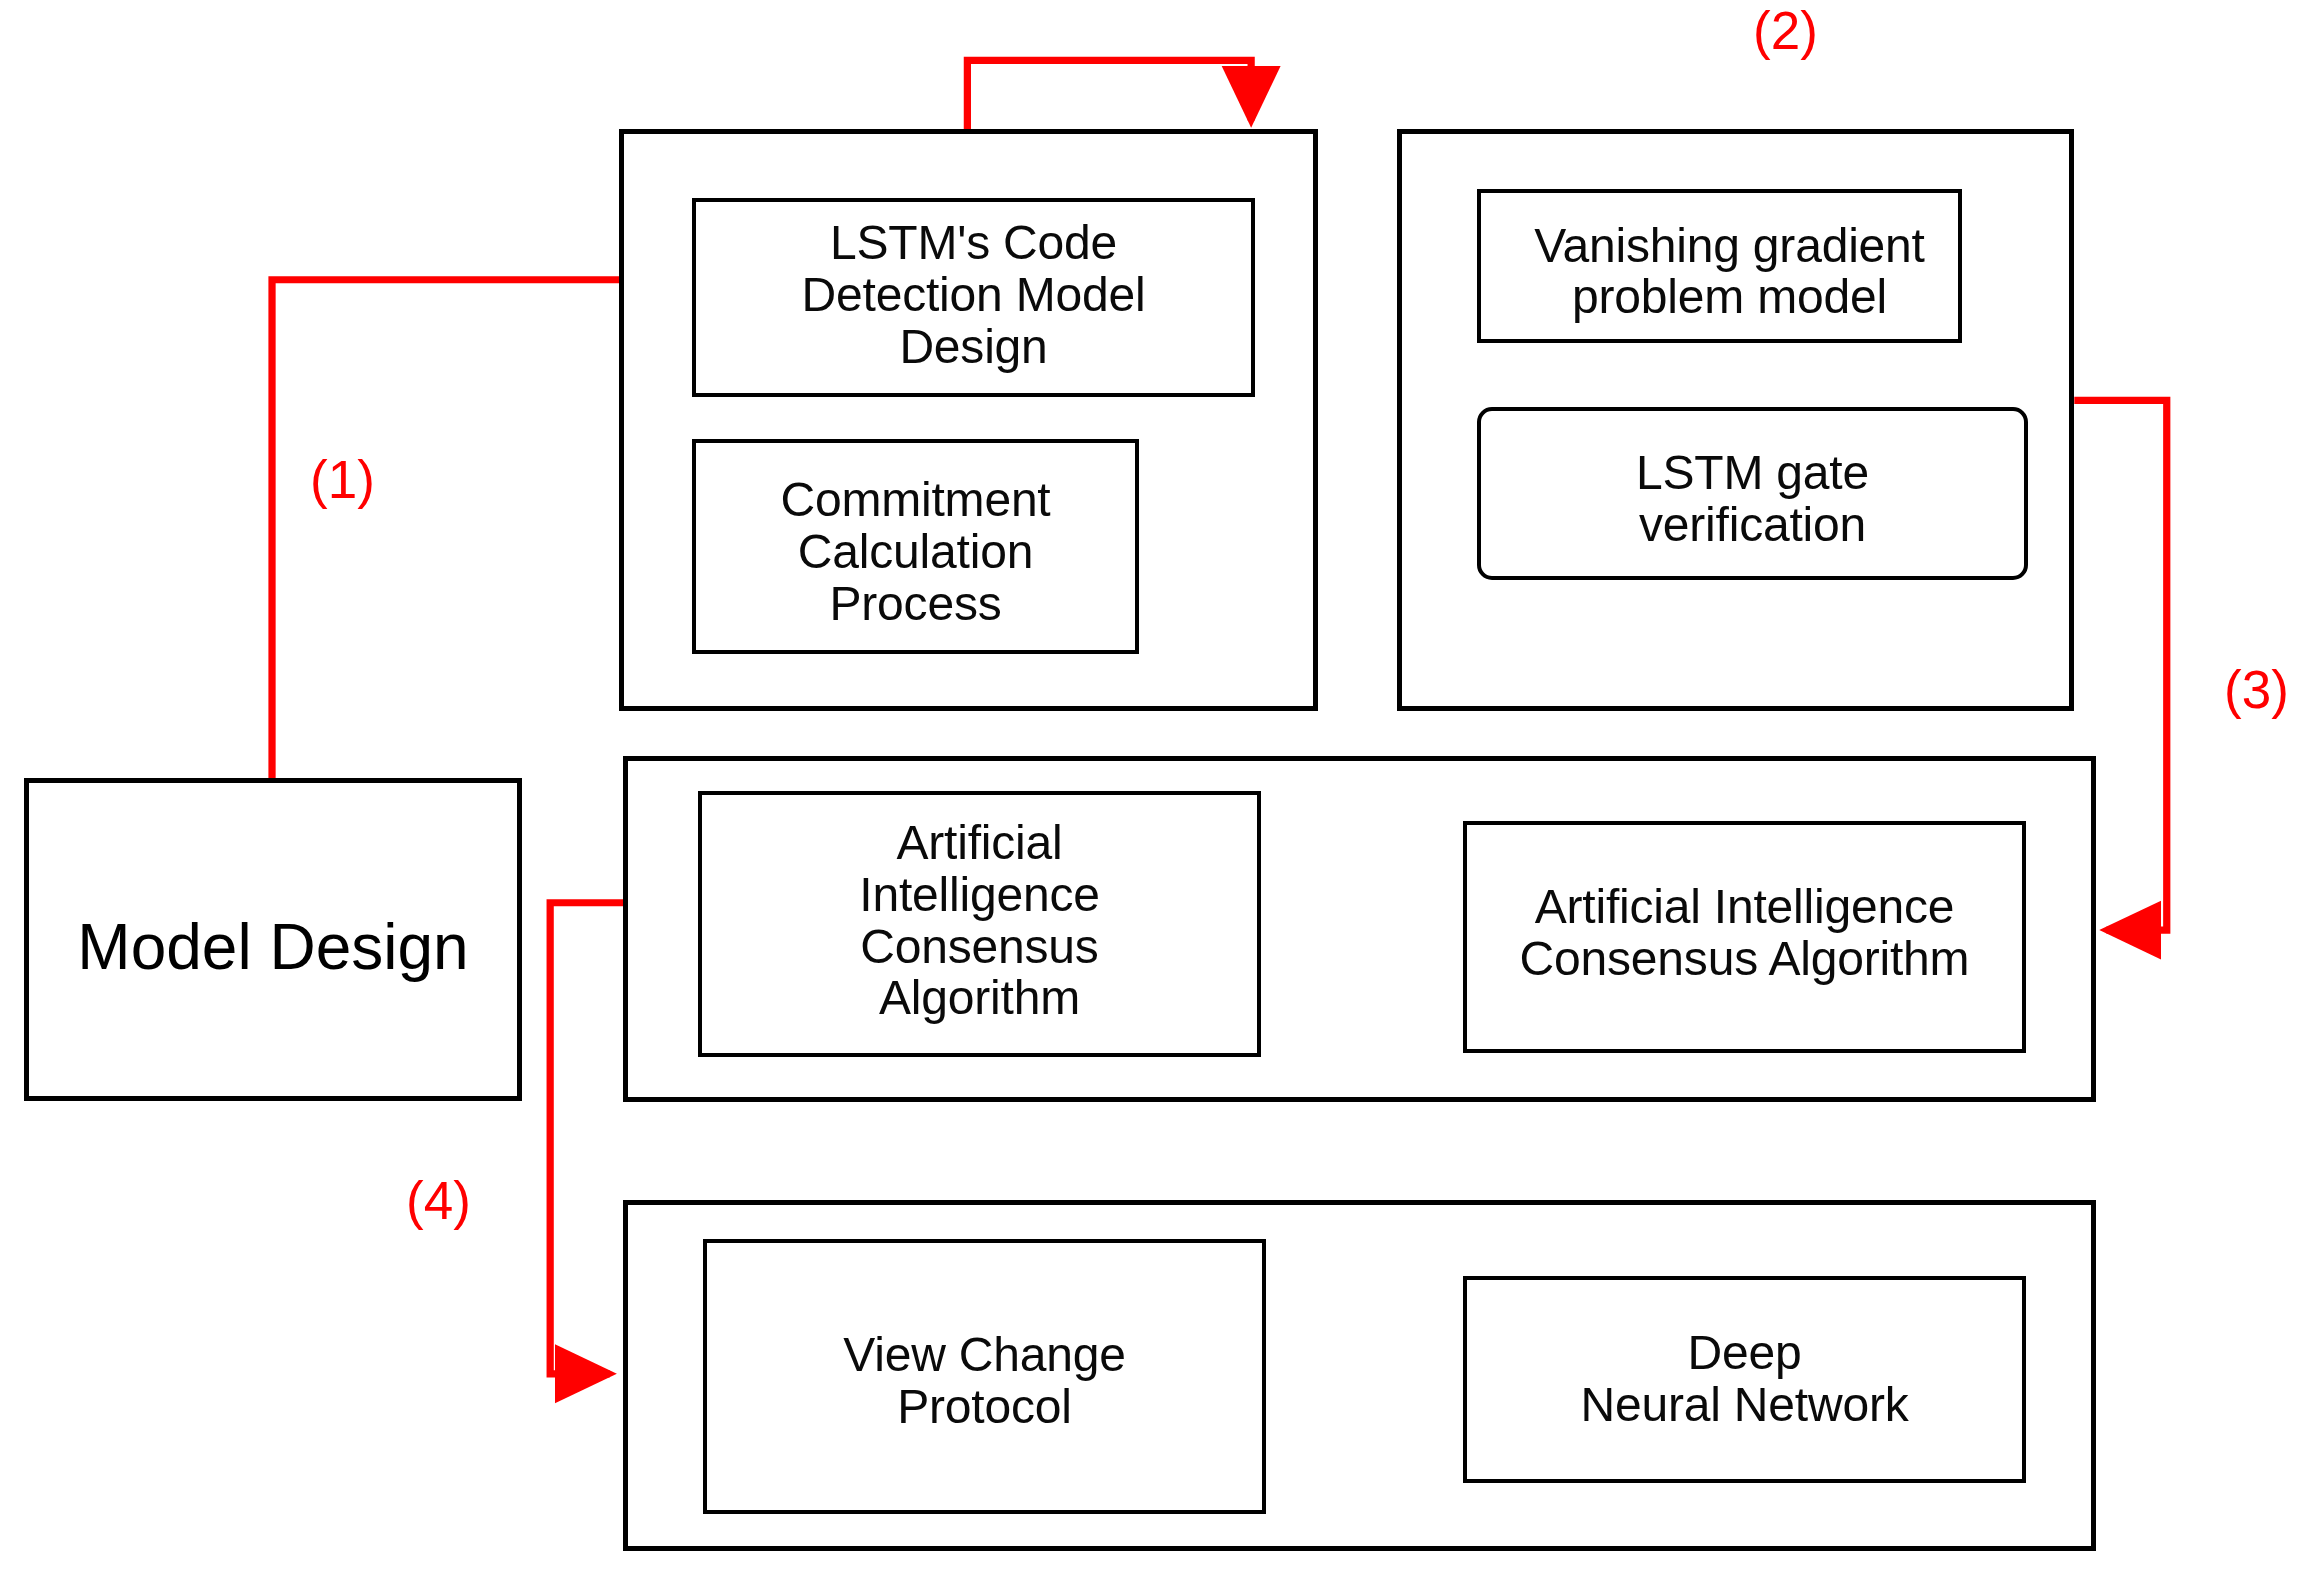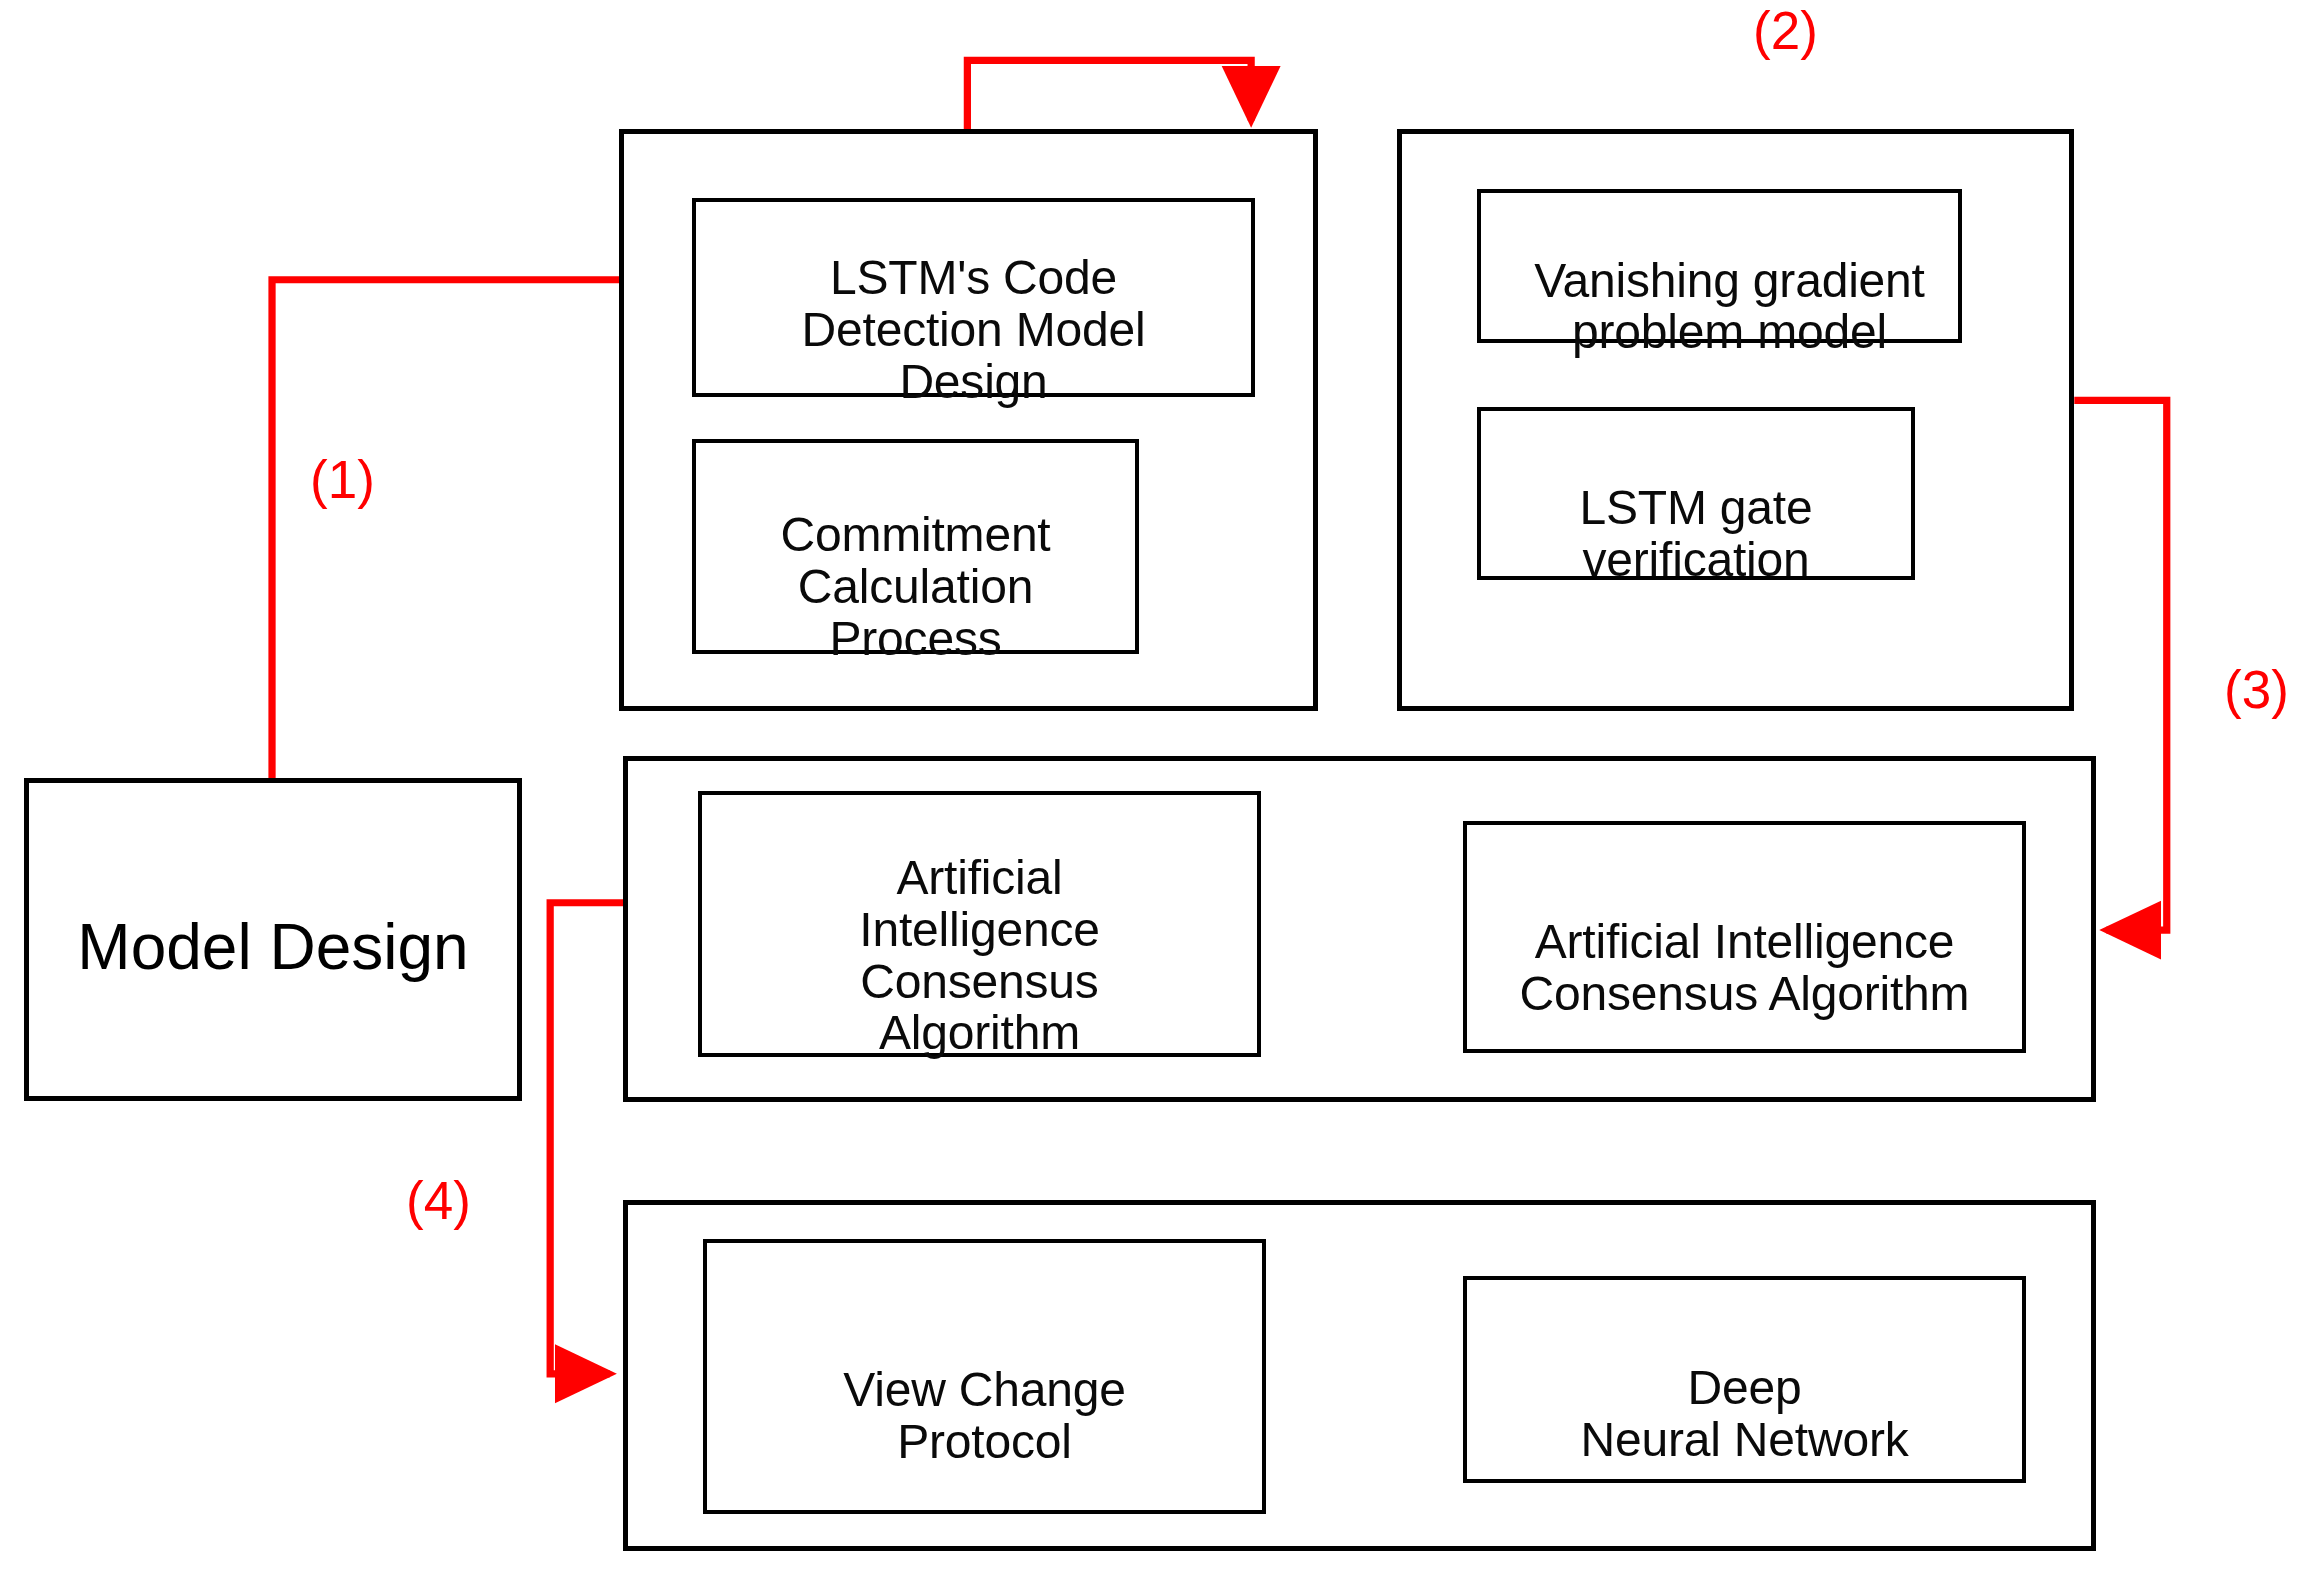--- a/index.html
+++ b/index.html
@@ -32,21 +32,20 @@
   .inner-text {
     position: absolute;
     left: 0;
     right: 0;
     text-align: center;
     font-size: 48px;
     line-height: 1.08;
     color: #0a0a0a;
     white-space: pre-line;
     letter-spacing: -0.2px;
-    margin-top: 35px;
   }
   
   .inner-text.overflow {
     overflow: visible;
   }
   .model-design-label {
     position: absolute;
     left: 0;
     right: 0;
     text-align: center;
@@ -119,21 +118,21 @@
 Calculation
 Process</div>
     </div>
   </div>
 
   <div class="box container-box" style="left:1397px; top:129px; width:677px; height:582px;">
     <div class="box inner-box" style="left:75px; top:55px; width:485px; height:154px;">
       <div class="inner-text" style="top:26.5px;padding-left:20px;">Vanishing gradient
 problem model</div>
     </div>
-    <div class="box inner-box" style="left:75px; top:273px; width:438px; height:173px;">
+    <div class="box inner-box" style="left:75px; top:273px; width:551px; height:173px;border-radius:15px;">
       <div class="inner-text" style="top:36px;">LSTM gate
 verification</div>
     </div>
   </div>
 
   <div class="box container-box" style="left:623px; top:756px; width:1473px; height:346px;">
     <div class="box inner-box" style="left:70px; top:30px; width:563px; height:266px;">
       <div class="inner-text overflow" style="top:22px;">Artificial
 Intelligence
 Consensus

